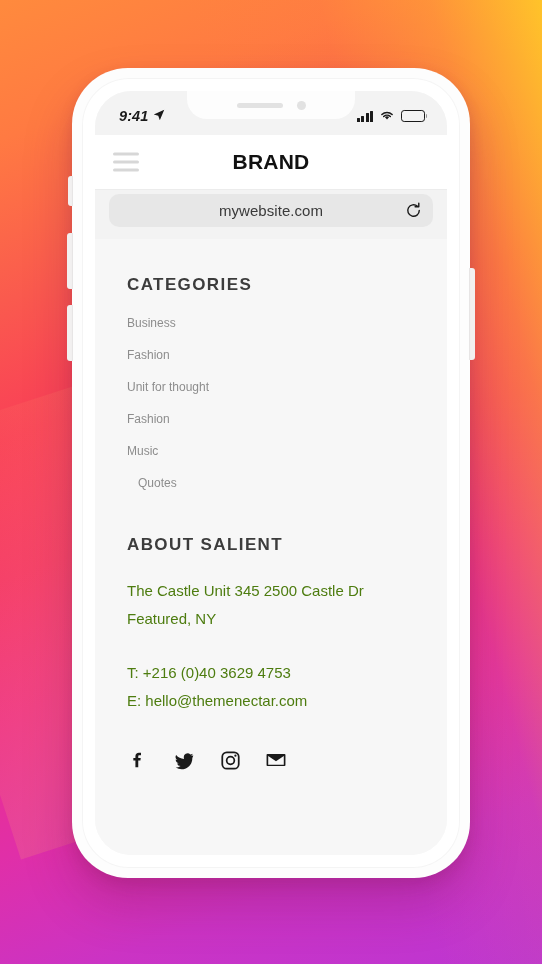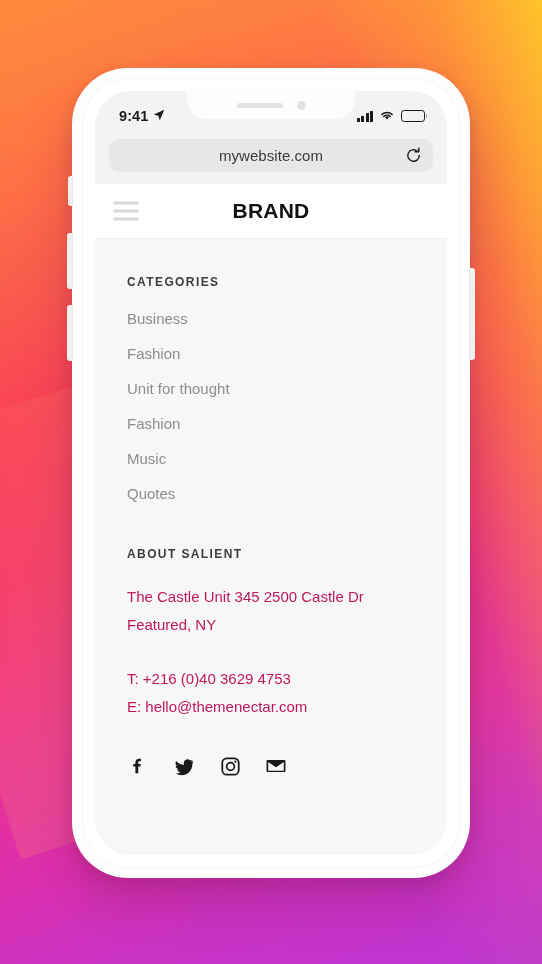--- a/index.html
+++ b/index.html
@@ -122,20 +122,21 @@
     align-items: center;
     gap: 5px;
     padding-left: 24px;
     padding-top: 6px;
   }
   #status-time {
     font-size: 14.5px;
     font-weight: 600;
     color: #1a1a1a;
     letter-spacing: 0.1px;
+    font-style: italic;
   }
   #status-right {
     display: flex;
     align-items: center;
     gap: 6px;
     padding-right: 22px;
     padding-top: 6px;
   }
   .sig-bars {
     display: flex;
@@ -266,44 +267,44 @@
   }
 
   
   #content {
     background: #f7f7f7;
     padding: 36px 32px 0 32px;
     height: 100%;
     box-sizing: border-box;
   }
   .widget-title {
-    font-size: 12px;
+    font-size: 17px;
     font-weight: 700;
     letter-spacing: 1.4px;
     color: #3c3c3c;
     margin: 0 0 22px 0;
   }
   #category-list {
     list-style: none;
     margin: 0 0 46px 0;
     padding: 0;
   }
   #category-list li {
-    font-size: 15px;
+    font-size: 12px;
     color: #8d8d8d;
     line-height: 1;
     padding: 0 0 20px 0;
     cursor: pointer;
   }
-  #category-list li:last-child { padding-bottom: 0; }
+  #category-list li:last-child { padding-bottom: 0; margin-left: 11px; }
 
   #about-widget { margin-top: 20px; }
   .about-line {
     font-size: 15px;
-    color: #be185d;
+    color: #4d7c0f;
     line-height: 28px;
   }
   #address-block { margin-bottom: 26px; }
 
   #social-row {
     display: flex;
     align-items: center;
     gap: 24px;
     margin-top: 34px;
   }
@@ -364,39 +365,39 @@
             <path d="M2.9 5.5 a7.4 7.4 0 0 1 10.2 0" stroke="#1a1a1a" stroke-width="1.6" fill="none" stroke-linecap="round"></path>
             <path d="M4.7 7.5 a4.9 4.9 0 0 1 6.6 0" stroke="#1a1a1a" stroke-width="1.6" fill="none" stroke-linecap="round"></path>
           </svg>
         </span>
         <span id="battery">
           <span id="battery-fill"></span>
         </span>
       </div>
     </div>
 
+    <div id="site-header">
+      <div id="hamburger">
+        <span></span>
+        <span></span>
+        <span></span>
+      </div>
+      <div id="brand">BRAND</div>
+    </div>
+
     <div id="browserbar">
       <div id="url-pill">
         <span id="url-text">mywebsite.com</span>
         <span id="reload-icon">
           <svg width="17" height="17" viewBox="0 0 18 18">
             <path d="M15.1 9 a6.1 6.1 0 1 1 -1.9 -4.4" stroke="#1a1a1a" stroke-width="1.5" fill="none" stroke-linecap="round"></path>
             <path d="M14.6 1.2 L14.6 5.1 L10.7 5.1" stroke="#1a1a1a" stroke-width="1.5" fill="none" stroke-linecap="round" stroke-linejoin="round"></path>
           </svg>
         </span>
       </div>
-    </div>
-
-    <div id="site-header">
-      <div id="hamburger">
-        <span></span>
-        <span></span>
-        <span></span>
-      </div>
-      <div id="brand">BRAND</div>
     </div>
 
     <div id="content">
 
       <div>
         <h3 class="widget-title">CATEGORIES</h3>
         <ul id="category-list">
           <li>Business</li>
           <li>Fashion</li>
           <li>Unit for thought</li>

